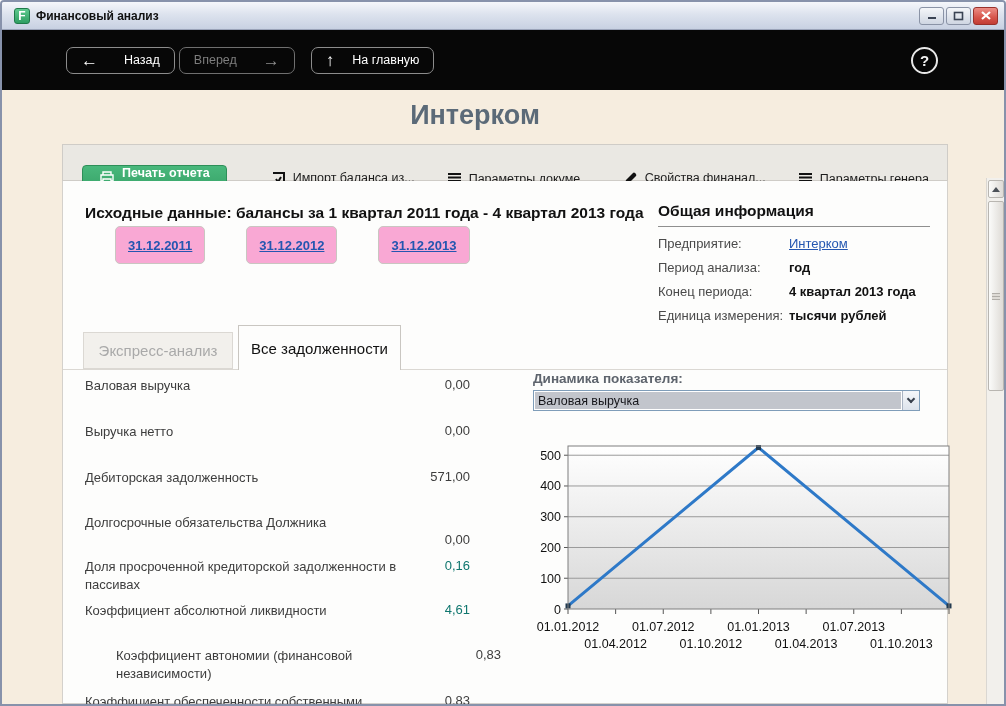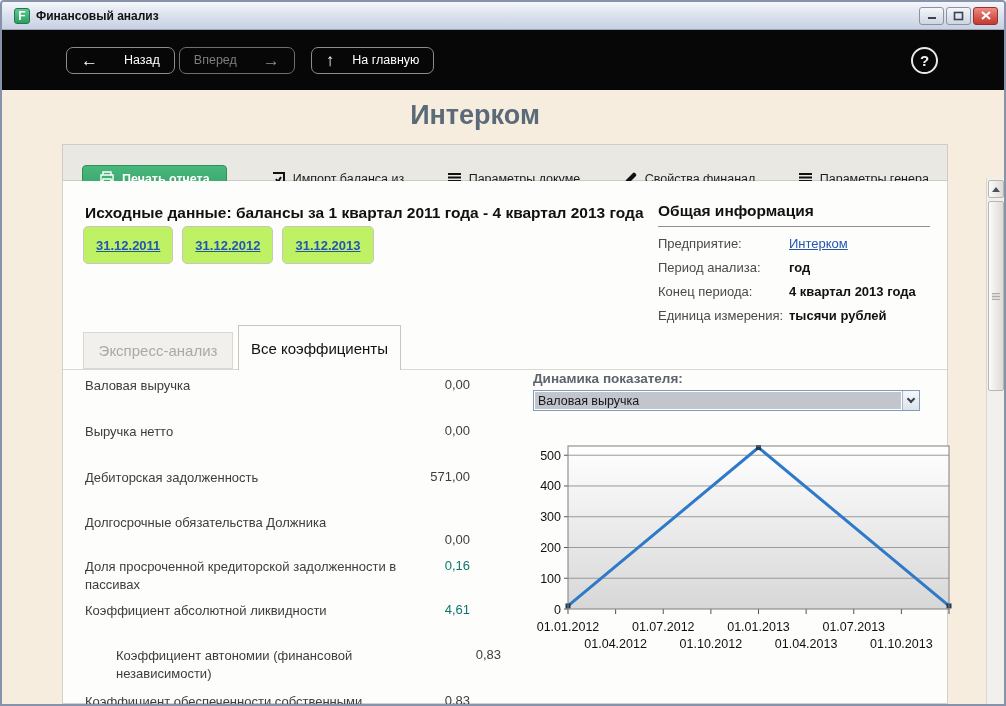--- a/index.html
+++ b/index.html
@@ -35,33 +35,33 @@
              border-radius:50%; color:#f2f2f2; font-size:15px; font-weight:bold;
              display:flex; align-items:center; justify-content:center; background:transparent; cursor:pointer; }
 
   
   .content{ position:absolute; left:0; top:88px; width:1002px; height:614px; background:#f6eddf; overflow:hidden; }
   .page-title{ position:absolute; left:0; top:10px; width:946px; text-align:center;
                font-size:27px; font-weight:bold; color:#5b6a78; }
 
   .strip{ position:absolute; left:60px; top:54px; width:886px; height:37px; background:#eae8e3;
           border:1px solid #cfccc7; display:flex; align-items:center; }
-  .tb-btn{ display:flex; align-items:center; gap:7px; border:none; background:transparent;
+  .tb-btn{ display:flex; gap:7px; border:none; background:transparent;
            font-size:12.5px; color:#1c1c1c; font-family:inherit; cursor:pointer; white-space:nowrap;margin-top:32px; }
   .tb-btn .icn{ display:flex; align-items:center; }
   .tb-btn.primary{ margin-left:19px; margin-right:44px; background:linear-gradient(#49b87c,#37a267);
            border:1px solid #2e8f59; border-radius:4px; color:#fff; font-weight:bold; height:27px; padding:0 16px; }
   .tb-btn + .tb-btn{ margin-right:32px; }
 
   .panel{ position:absolute; left:60px; top:91px; width:886px; height:523px; background:#fdfdfc;
           border:1px solid #d4d1cc; border-top:none; }
 
   .src-heading{ position:absolute; left:22px; top:23px; font-size:15.5px; font-weight:bold; color:#111; }
   .date-row{ position:absolute; left:20px; top:45px; display:flex; gap:9px; }
-  .date-btn{ background:#bef264; border:1px solid #c9c6c1; border-radius:5px; padding:9px 12px; cursor:pointer; }
+  .date-btn{ background:#f9a8d4; border:1px solid #c9c6c1; border-radius:5px; padding:9px 12px; cursor:pointer;margin-left:32px; }
   .date-btn a{ color:#2456b0; font-size:13px; font-weight:bold; }
 
   .info{ position:absolute; left:595px; top:21px; width:272px; }
   .info-heading{ font-size:15.5px; font-weight:bold; color:#111; padding-bottom:6px; border-bottom:1px solid #8f8f8f; }
   .info-row{ display:flex; margin-top:9px; font-size:13px; }
   .info-label{ width:131px; color:#4a4a4a; flex:none; }
   .info-value{ font-weight:bold; color:#111; }
   .info-value.link{ font-weight:normal; color:#2456b0; text-decoration:underline; cursor:pointer; }
 
   .tab{ position:absolute; font-size:15px; display:flex; align-items:center; justify-content:center; cursor:pointer; }
@@ -232,21 +232,21 @@
             <div class="info-row">
               <span class="info-label">Единица измерения:</span>
               <span class="info-value">тысячи рублей</span>
             </div>
           </div>
       </div>
 
       <div class="tab-underline"></div>
       <div id="tabs-holder">
           <div class="tab inactive">Экспресс-анализ</div>
-          <div class="tab active">Все коэффициенты</div>
+          <div class="tab active">Все задолженности</div>
         </div>
 
       <div id="coef-list">
           <div class="coef-row" style="top: 196px;">
             <div class="coef-name">Валовая выручка</div>
             <div class="coef-value">0,00</div>
           </div>
           <div class="coef-row" style="top: 242px;">
             <div class="coef-name">Выручка нетто</div>
             <div class="coef-value">0,00</div>

